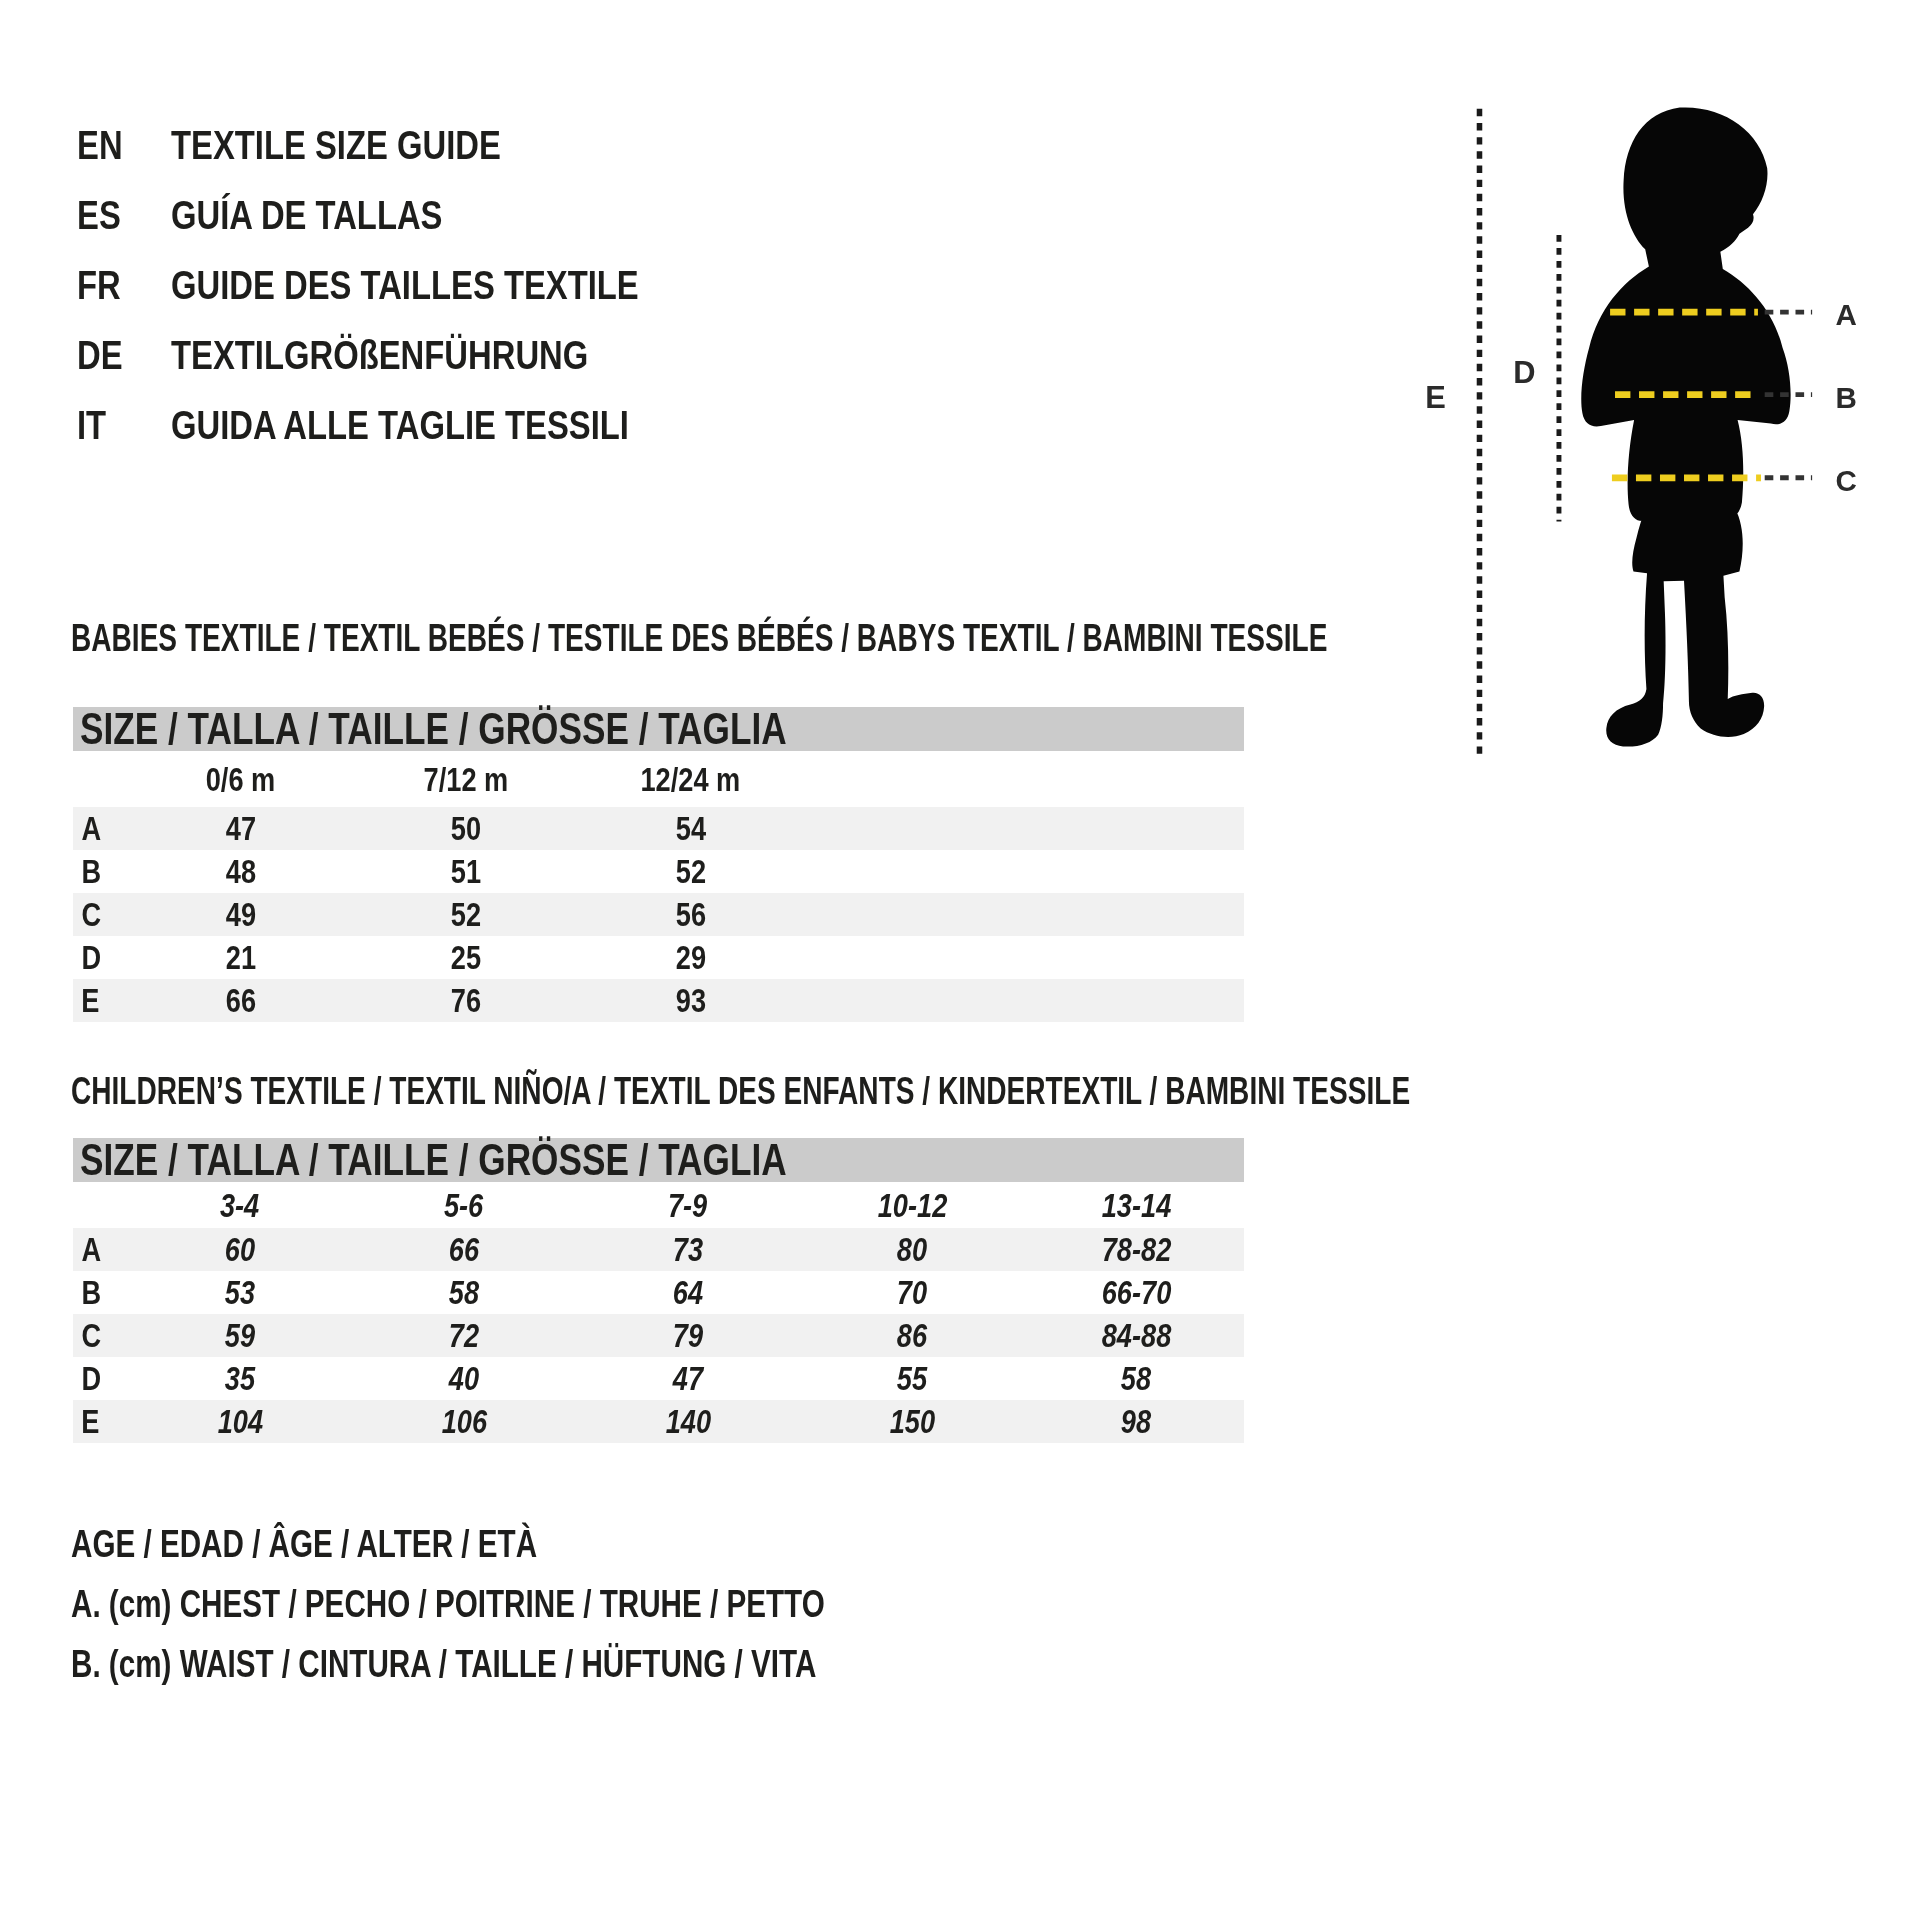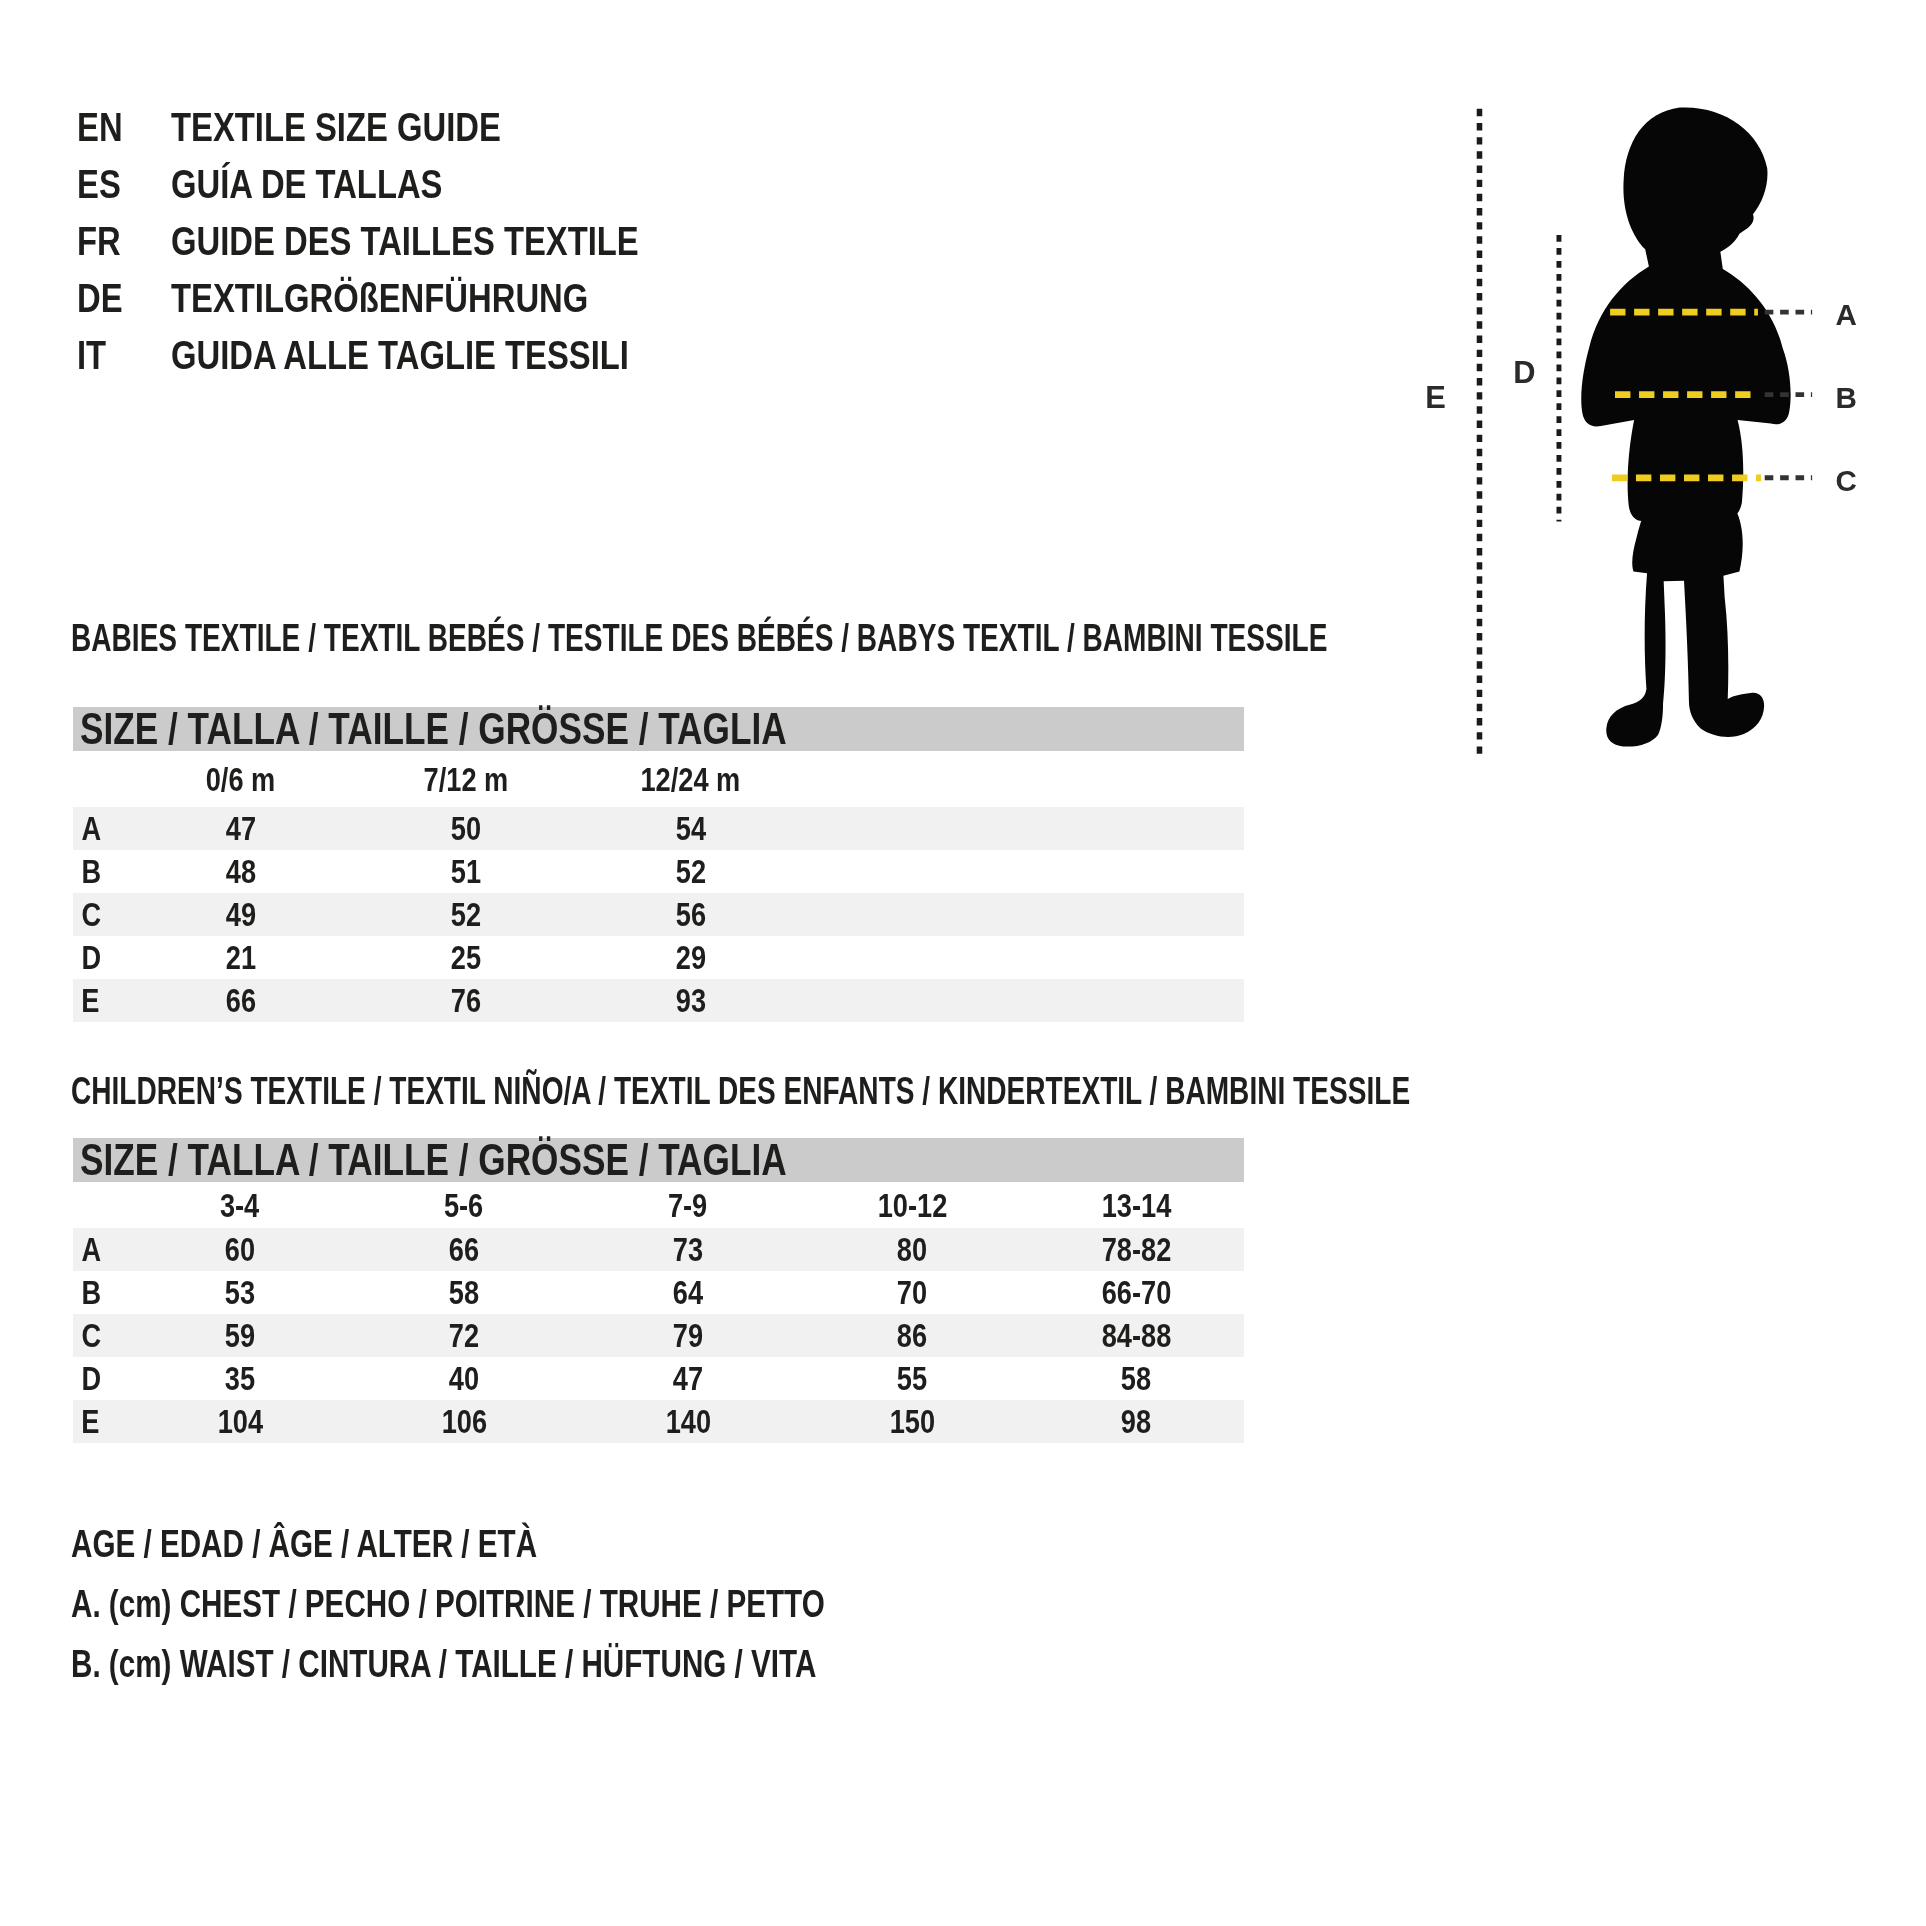--- a/index.html
+++ b/index.html
@@ -7,21 +7,21 @@
         font-family:"Liberation Sans","DejaVu Sans",sans-serif;color:var(--text,#1e1e1c);}
   
   .ct{display:inline-block;white-space:nowrap;transform-origin:0 50%;font-weight:700;}
   .ctc{transform-origin:50% 50%;}
   .sx80{transform:scaleX(0.80);}
   .sx78{transform:scaleX(0.78);}
   .sx72{transform:scaleX(0.72);}
 
   
   #lang-list{position:absolute;left:77px;top:104px;}
-  .lang-row{height:57px;display:flex;align-items:flex-start;font-size:41px;}
+  .lang-row{height:57px;display:flex;align-items:center;font-size:41px;margin-top:13px;}
   .lang-code{width:94px;flex:0 0 94px;}
   
   .sec-title{position:absolute;left:71px;height:39px;display:flex;align-items:center;font-size:39px;}
   #babies-title{top:618px;}
   #children-title{top:1071px;}
 
   
   .size-table{position:absolute;left:73px;width:1171px;}
   #babies-table{top:707px;}
   #children-table{top:1138px;}
@@ -29,21 +29,21 @@
         padding-left:7.4px;box-sizing:border-box;font-size:44px;}
   .trow{display:flex;align-items:center;}
   .trow.striped{background:var(--stripe-bg,#f1f1f1);}
   .thead-row{background:transparent;}
   #babies-table .thead-row{height:56px;}
   #children-table .thead-row{height:46px;}
   .trow.data{height:43px;}
   .cell{display:flex;align-items:center;box-sizing:border-box;font-size:34px;}
   .rlabel{width:55px;flex:0 0 55px;padding-left:6.2px;}
   #babies-table .tcell{width:225px;flex:0 0 225px;justify-content:center;}
-  #children-table .tcell{width:224px;flex:0 0 224px;justify-content:center;}
+  #children-table .tcell{width:224px;flex:0 0 224px;justify-content:center;font-style:italic;}
   .filler{flex:1 1 auto;}
 
   
   #legend{position:absolute;left:71px;top:1514px;}
   .legend-line{height:60px;display:flex;align-items:center;font-size:38px;}
 
   
   #diagram{position:absolute;left:1356px;top:62px;}
   .diag-label{font-family:"Liberation Sans","DejaVu Sans",sans-serif;font-weight:700;font-size:48px;}
   .diag-label-side{font-family:"Liberation Sans","DejaVu Sans",sans-serif;font-weight:700;font-size:50px;}

